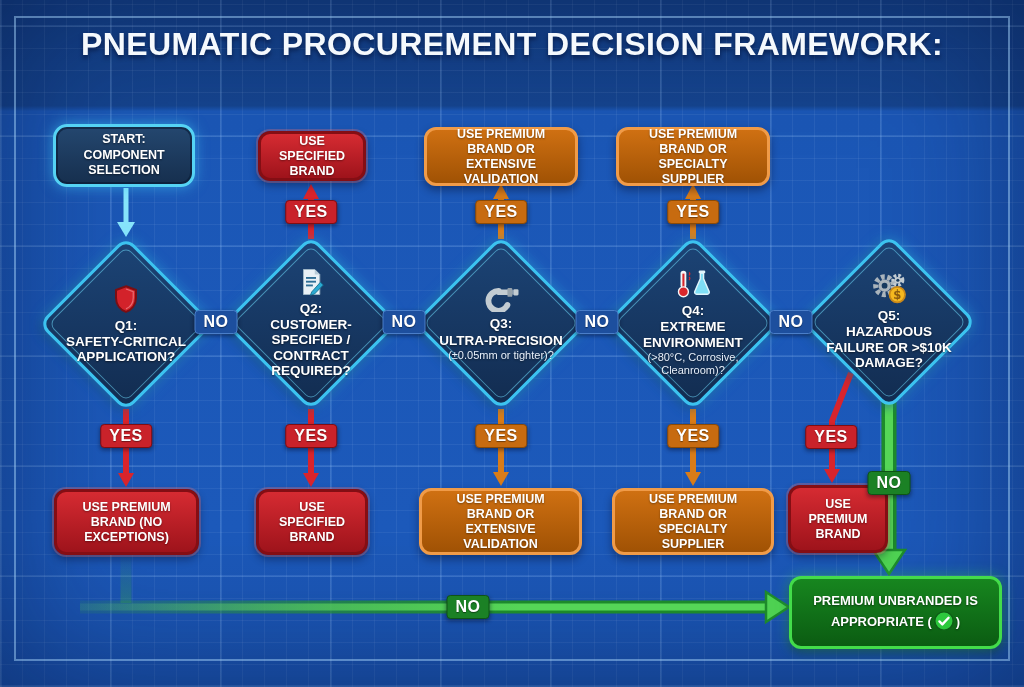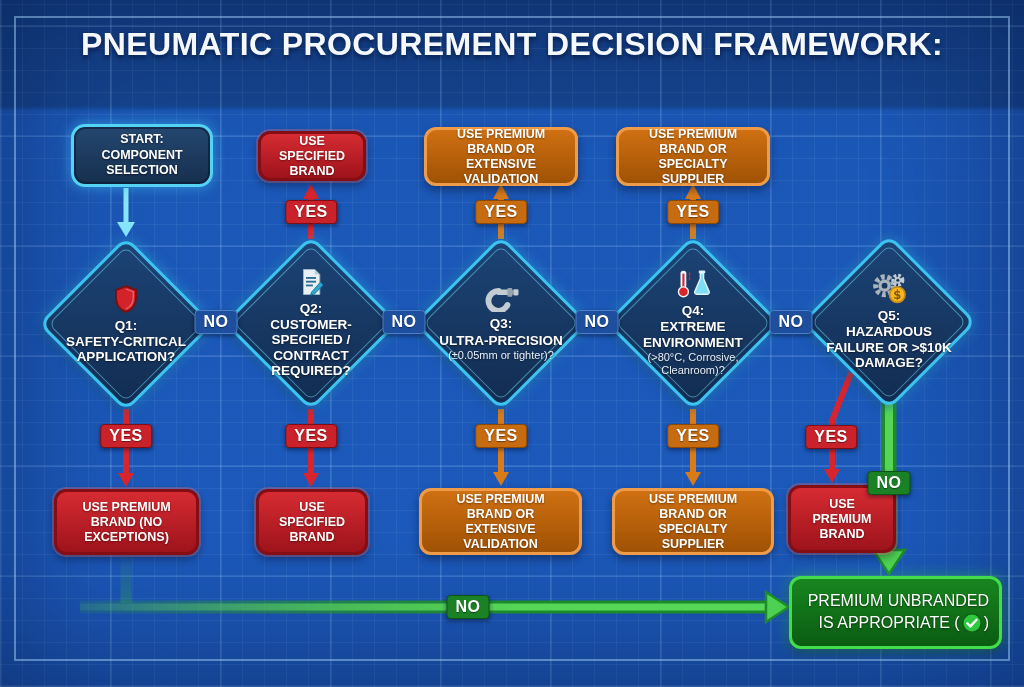--- a/index.html
+++ b/index.html
@@ -18,21 +18,21 @@
     border:2px solid rgba(160,205,245,0.5); }
   .title { position:absolute; top:25px; left:0; width:100%; text-align:center; z-index:3;
     color:#f5f9fd; font-weight:bold; font-size:32px; line-height:1.22; letter-spacing:0.4px;
     text-shadow:0 3px 4px rgba(0,10,40,0.55); }
   svg.connectors { position:absolute; left:0; top:0; z-index:3; }
 
   .start-box { position:absolute; z-index:4; display:flex; align-items:center; justify-content:flex-end;
     text-align:center; color:#fff; font-weight:bold; font-size:12.5px; line-height:1.25;
     background:linear-gradient(180deg,#24476f,#162f4e); border:3px solid #55d3f4; border-radius:14px;
     box-shadow:0 0 14px rgba(70,205,250,0.55), inset 0 0 0 2px rgba(8,25,50,0.6);
-    text-shadow:0 1px 2px rgba(0,0,0,0.5); padding:4px 8px;margin-left:18px; }
+    text-shadow:0 1px 2px rgba(0,0,0,0.5); padding:4px 8px; }
 
   .qnode { position:absolute; width:176px; height:176px; z-index:4; }
   .diamond { position:absolute; left:26px; top:26px; width:124px; height:124px;
     transform:rotate(45deg); background:linear-gradient(135deg,#1c4476,#122c50);
     border:3px solid #3cc3ef; border-radius:12px;
     box-shadow:0 0 13px rgba(55,190,240,0.55), 0 4px 10px rgba(0,10,40,0.4); }
   .diamond::after { content:""; position:absolute; inset:4px; border:1.5px solid rgba(110,215,248,0.55); border-radius:8px; }
   .qcontent { position:absolute; inset:0; z-index:2; display:flex; flex-direction:column;
     align-items:center; justify-content:center; text-align:center; padding:0 20px; gap:1px; }
   .q-icon { margin-bottom:3px; line-height:0; }
@@ -41,21 +41,21 @@
   .q-detail { color:#e7effa; font-size:11px; line-height:1.18; text-shadow:0 1px 2px rgba(0,0,0,0.45); }
 
   .obox { position:absolute; z-index:4; display:flex; align-items:center; justify-content:center;
     text-align:center; color:#fff; font-weight:bold; font-size:12.5px; line-height:1.2;
     border-radius:12px; padding:5px 22px; text-shadow:0 1px 2px rgba(0,0,0,0.4); }
   .obox.red { background:linear-gradient(180deg,#d62b32,#9e131b); border:3px solid #840e14;
     box-shadow:0 0 0 2px rgba(255,120,120,0.28), 0 4px 9px rgba(0,5,25,0.4); }
   .obox.orange { background:linear-gradient(180deg,#cf7012,#a05204); border:3px solid #f09b48;
     box-shadow:0 4px 9px rgba(0,5,25,0.4); }
   .final-box { position:absolute; z-index:4; display:flex; align-items:center; justify-content:center;
-    text-align:right; color:#fff; font-weight:normal; font-size:16px; line-height:1.3;
+    text-align:center; color:#fff; font-weight:bold; font-size:13px; line-height:1.3;
     background:linear-gradient(180deg,#17861f,#0b5c12); border:3px solid #43dc4a; border-radius:12px;
     box-shadow:0 0 14px rgba(60,215,80,0.45), 0 4px 9px rgba(0,5,25,0.4);
     text-shadow:0 1px 2px rgba(0,0,0,0.5); padding:6px 10px; }
   .final-box svg { vertical-align:-6px; margin:0 1px; }
 
   .badge { position:absolute; z-index:5; transform:translate(-50%,-50%); color:#fff;
     font-weight:bold; font-size:16px; letter-spacing:0.5px; padding:2px 8px; border-radius:4px;
     text-shadow:0 1px 1px rgba(0,0,0,0.45); box-shadow:0 2px 4px rgba(0,5,25,0.45); }
   .badge.red { background:#c9222a; border:1px solid #7e0d13; }
   .badge.orange { background:#c76b10; border:1px solid #8a4a06; }
@@ -270,21 +270,21 @@
   </div>
   <div class="obox red" style="left:256px; top:489px; width:112px; height:66px;">
     <span>USE SPECIFIED BRAND</span>
   </div>
   <div class="obox orange" style="left:419px; top:488px; width:163px; height:67px;">
     <span>USE PREMIUM BRAND OR EXTENSIVE VALIDATION</span>
   </div>
   <div class="obox orange" style="left:612px; top:488px; width:162px; height:67px;">
     <span>USE PREMIUM BRAND OR SPECIALTY SUPPLIER</span>
   </div>
-  <div class="obox red" style="left:788px; top:485px; width:108px; height:68px;">
+  <div class="obox red" style="left:788px; top:485px; width:100px; height:68px;">
     <span>USE PREMIUM BRAND</span>
   </div>
 
   <div class="final-box" style="left:789px; top:576px; width:213px; height:73px;">
     <span>
       <span>PREMIUM UNBRANDED IS APPROPRIATE (</span><span class="q-icon"><svg width="22" height="22" viewBox="0 0 24 24">
             <circle cx="12" cy="12" r="10" fill="#2dc83d" stroke="#0e5c16" stroke-width="1.5"></circle>
             <path d="M7 12.5 l3.2 3.2 L17 8.5" stroke="#ffffff" stroke-width="2.6" fill="none" stroke-linecap="round" stroke-linejoin="round"></path>
           </svg></span><span>)</span>
     </span>

